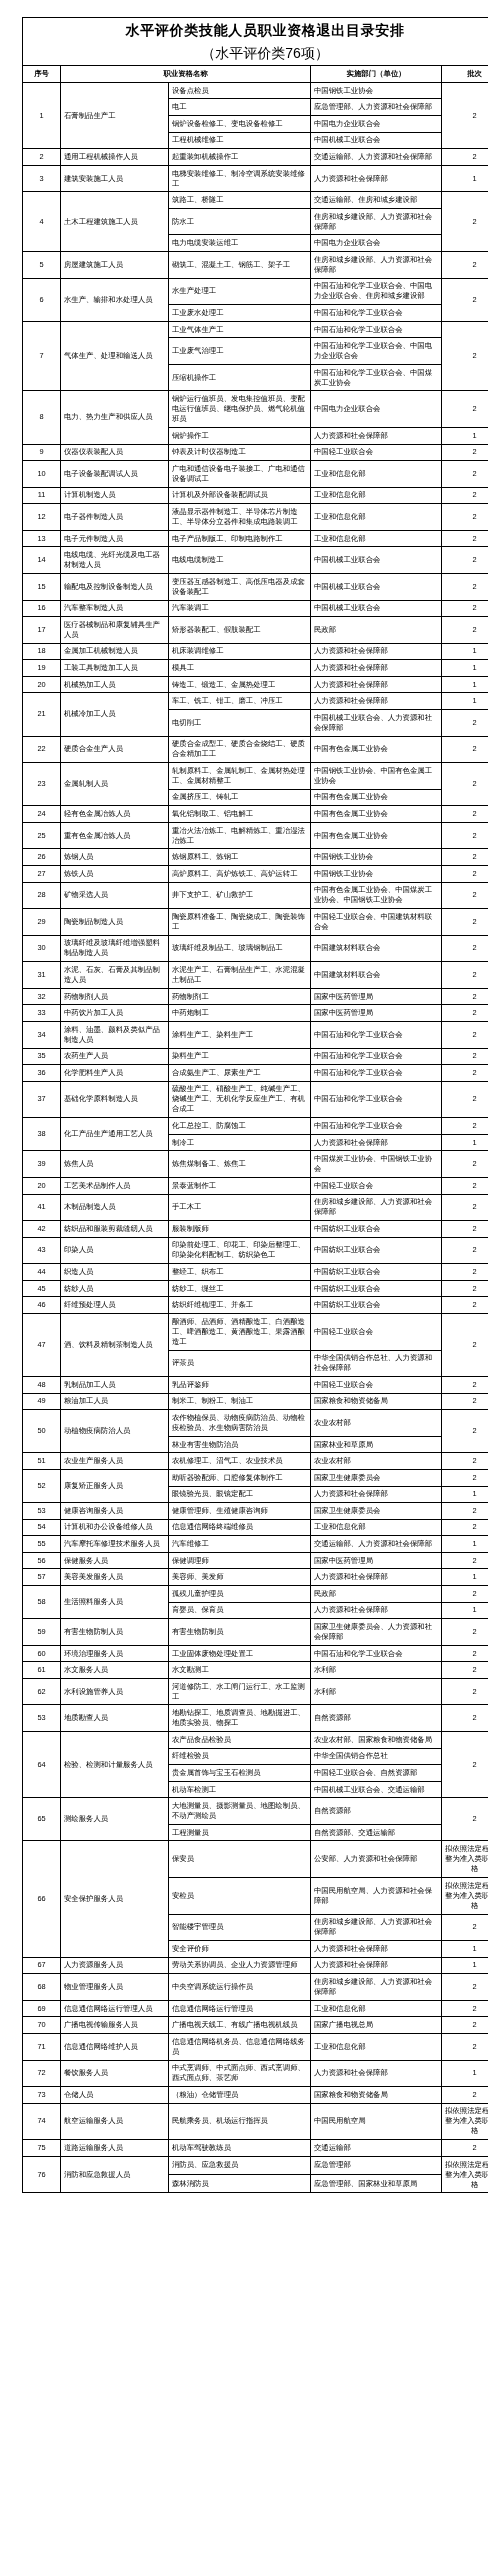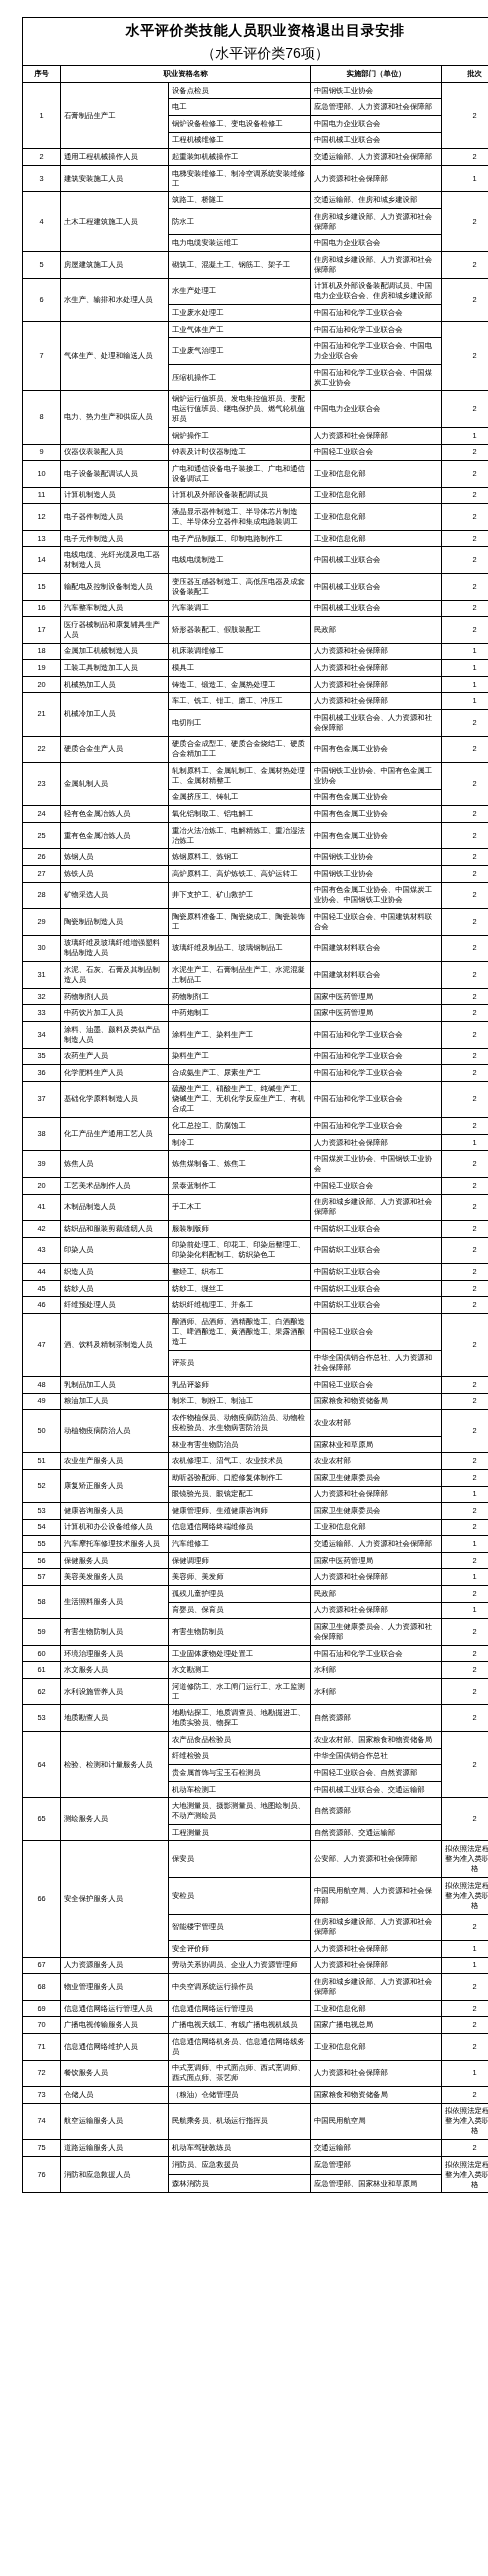--- a/index.html
+++ b/index.html
@@ -169,21 +169,21 @@
           <td class="cell-no">5</td>
           <td class="cell-cat">房屋建筑施工人员</td>
           <td class="cell-name">砌筑工、混凝土工、钢筋工、架子工</td>
           <td class="cell-dept">住房和城乡建设部、人力资源和社会保障部</td>
           <td class="cell-batch">2</td>
         </tr>
         <tr>
           <td class="cell-no" rowspan="2">6</td>
           <td class="cell-cat" rowspan="2">水生产、输排和水处理人员</td>
           <td class="cell-name">水生产处理工</td>
-          <td class="cell-dept">计算机及外部设备装配调试员、中国电力企业联合会、住房和城乡建设部</td>
+          <td class="cell-dept">中国石油和化学工业联合会、中国电力企业联合会、住房和城乡建设部</td>
           <td class="cell-batch" rowspan="2">2</td>
         </tr>
         <tr>
           <td class="cell-name">工业废水处理工</td>
           <td class="cell-dept">中国石油和化学工业联合会</td>
         </tr>
         <tr>
           <td class="cell-no" rowspan="3">7</td>
           <td class="cell-cat" rowspan="3">气体生产、处理和输送人员</td>
           <td class="cell-name">工业气体生产工</td>

